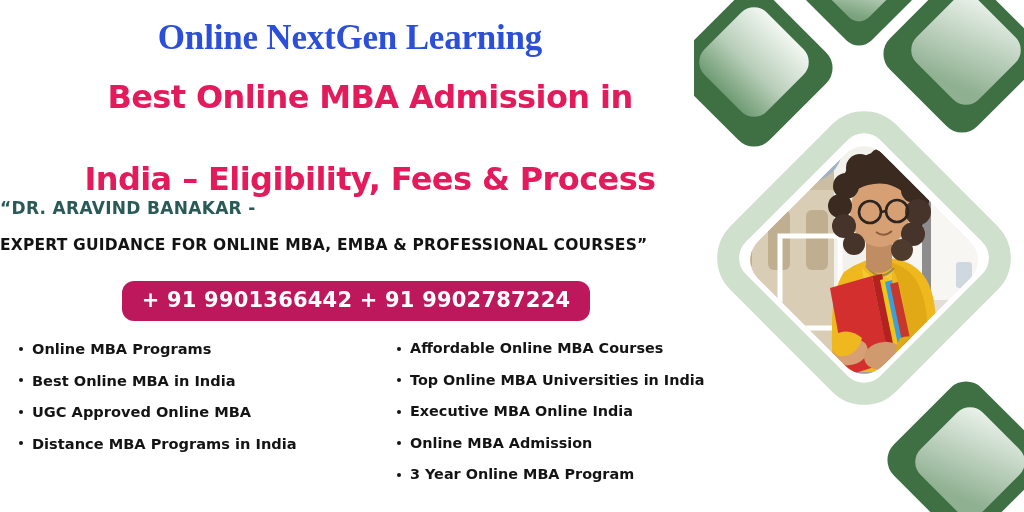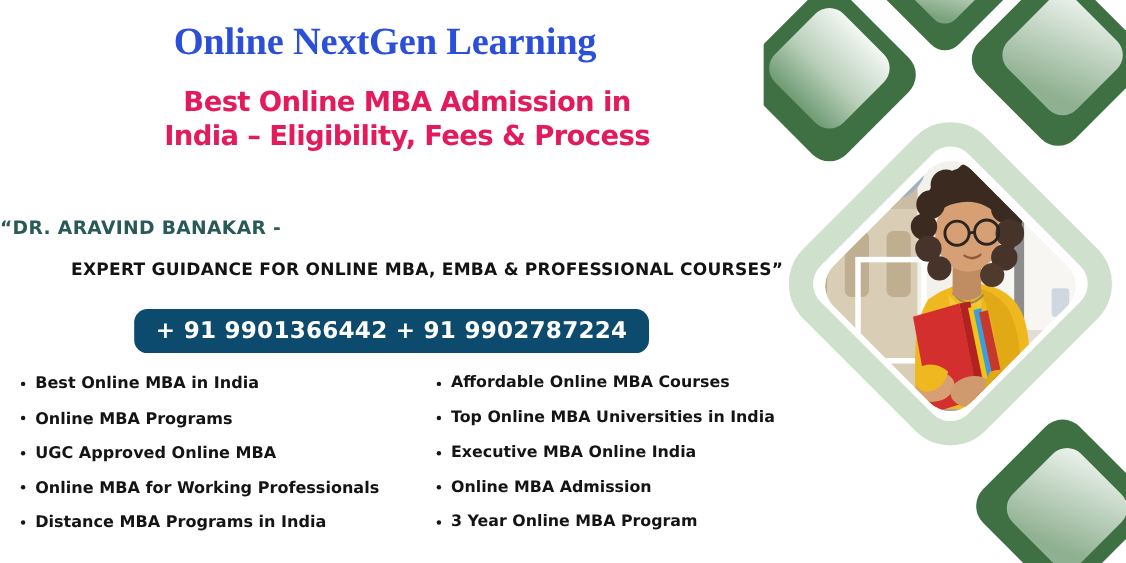--- a/index.html
+++ b/index.html
@@ -54,65 +54,65 @@
   }
 
   .headline {
     position: absolute;
     top: 78px;
     left: 0;
     width: 740px;
     text-align: center;
     font-family: "DejaVu Sans", sans-serif;
     font-weight: bold;
-    font-size: 25px;
+    font-size: 32px;
     line-height: 1.22;
     letter-spacing: -0.6px;
     color: #e31b5c;
   }
-  .headline .l2 { display: block; }
+  .headline .l2 { display: block; margin-top: 43px; }
 
   .quote-name {
     position: absolute;
     top: 198px;
     left: 0;
     width: 700px;
     text-align: left;
     font-family: "DejaVu Sans", sans-serif;
     font-weight: bold;
     font-size: 17px;
     letter-spacing: 0.3px;
     color: #2a5a57;
     white-space: nowrap;
   }
 
   .quote-sub {
     position: absolute;
     top: 236px;
     left: 0;
     width: 712px;
-    text-align: right;
+    text-align: left;
     font-family: "DejaVu Sans", sans-serif;
     font-weight: bold;
     font-size: 15.5px;
     letter-spacing: 0.2px;
     color: #131313;
     white-space: nowrap;
   }
 
   .phone-wrap {
     position: absolute;
     top: 281px;
     left: 0;
     width: 712px;
     text-align: center;
   }
   .phone-badge {
     display: inline-block;
-    background: #0c4a6e;
+    background: #be185d;
     color: #ffffff;
     font-family: "DejaVu Sans", sans-serif;
     font-weight: bold;
     font-size: 21px;
     letter-spacing: 0.2px;
     padding: 7px 20px 9px 20px;
     border-radius: 12px;
     white-space: nowrap;
   }
 
@@ -304,33 +304,29 @@
     <div class="phone-wrap">
       <span class="phone-badge">+ 91 9901366442 + 91 9902787224</span>
     </div>
 
     <div class="lists">
 
       <div class="col col-left">
         <ul>
           <li>
             <span class="dot"></span>
+            <span>Online MBA Programs</span>
+          </li>
+          <li>
+            <span class="dot"></span>
             <span>Best Online MBA in India</span>
           </li>
           <li>
             <span class="dot"></span>
-            <span>Online MBA Programs</span>
-          </li>
-          <li>
-            <span class="dot"></span>
             <span>UGC Approved Online MBA</span>
-          </li>
-          <li>
-            <span class="dot"></span>
-            <span>Online MBA for Working Professionals</span>
           </li>
           <li>
             <span class="dot"></span>
             <span>Distance MBA Programs in India</span>
           </li>
         </ul>
       </div>
 
       <div class="col col-right">
         <ul>

